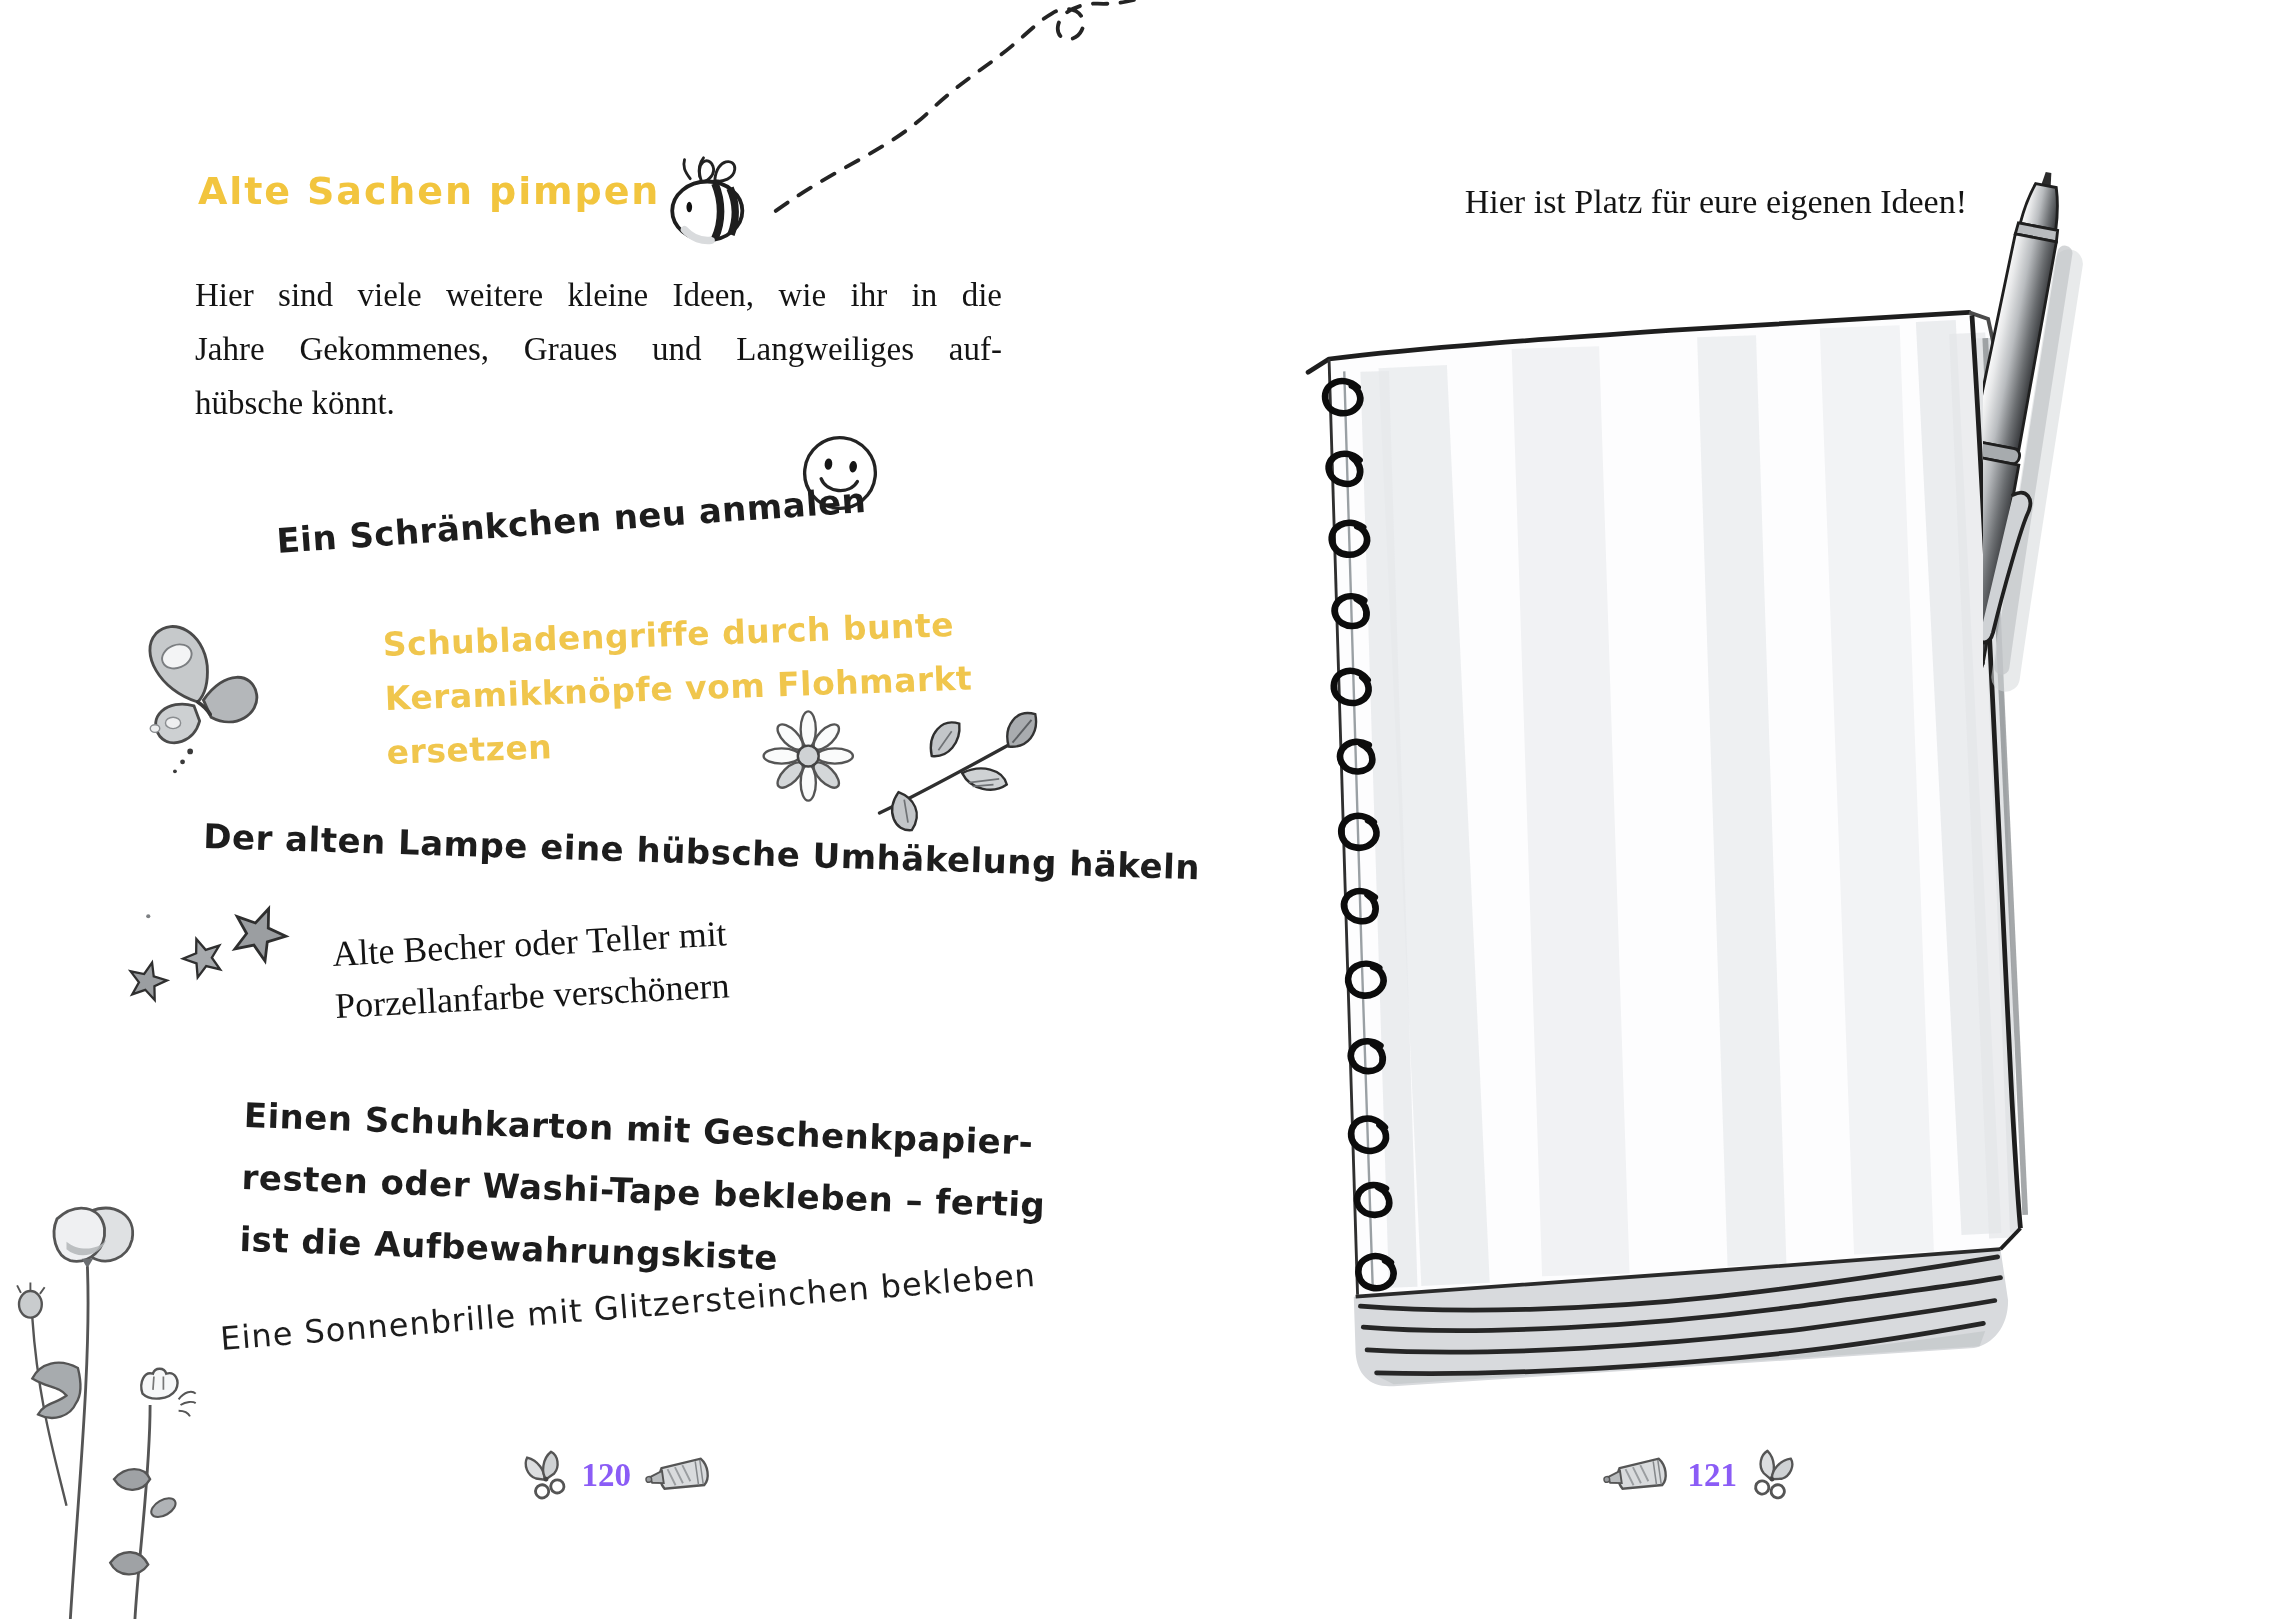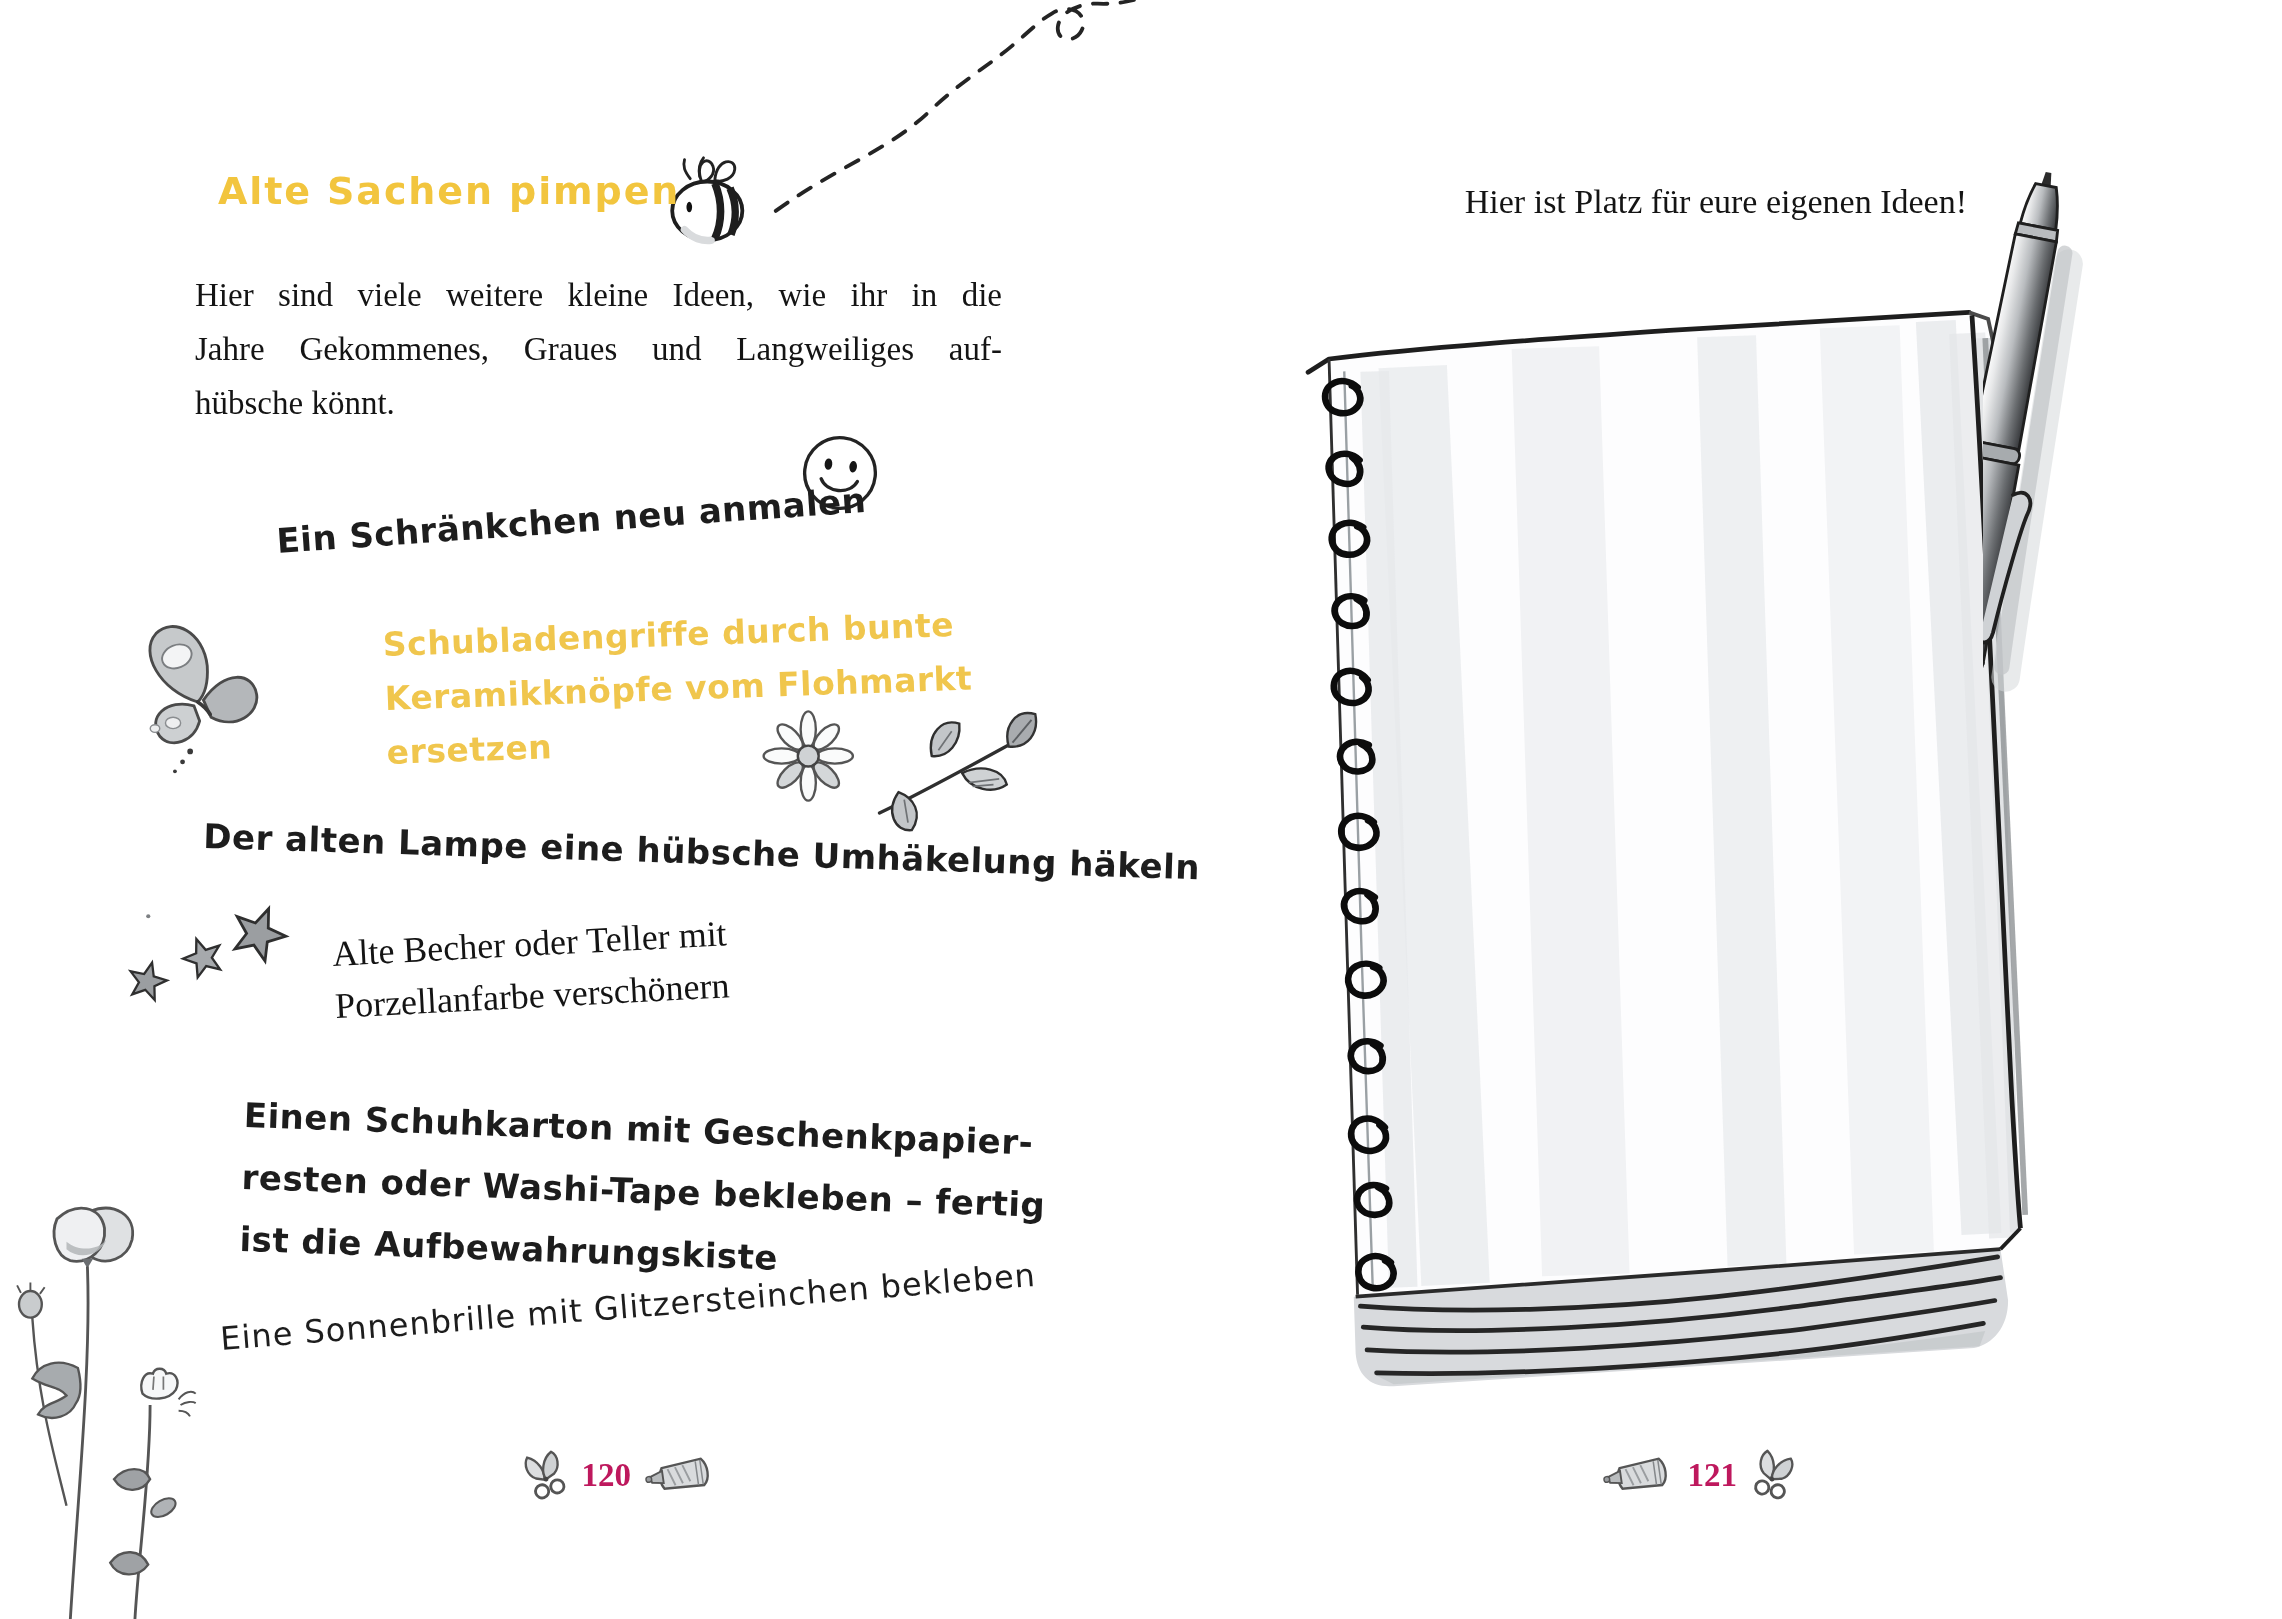--- a/index.html
+++ b/index.html
@@ -1,29 +1,29 @@
 <!DOCTYPE html>
 <html style="font-size:15px"><head>
 <meta charset="utf-8">
 <style>
   html,body{margin:0;padding:0;background:#ffffff;}
   #spread{position:relative;width:2283px;height:1620px;background:#ffffff;overflow:hidden;
           font-family:"Liberation Sans",sans-serif;}
   .abs{position:absolute;}
   .hand{font-family:"DejaVu Sans",sans-serif;color:#1d1d1d;}
   .serif{font-family:"Liberation Serif",serif;color:#141414;}
-  .heading{font-size:38px;font-weight:700;letter-spacing:1.9px;color:#F2C53E;margin-left:20px;}
+  .heading{font-size:38px;font-weight:700;letter-spacing:1.9px;color:#F2C53E;}
   .intro{width:807px;font-size:33px;line-height:54px;}
   .intro .jline{text-align:justify;text-align-last:justify;}
   .idea-med{font-size:34px;font-weight:700;letter-spacing:0.5px;}
   .idea-yellow{font-size:33px;font-weight:700;line-height:54px;letter-spacing:0.5px;color:#F0C64D;}
   .idea-serif{font-size:36px;line-height:52px;}
   .idea-bold{font-size:34px;font-weight:700;line-height:62px;letter-spacing:0.5px;}
   .idea-thin{font-size:32px;font-weight:400;letter-spacing:1px;}
-  .pagenum{font-family:"Liberation Serif",serif;font-weight:700;font-size:33px;color:#be185d;}
+  .pagenum{font-family:"Liberation Serif",serif;font-weight:700;font-size:33px;color:#8b5cf6;}
   .footer{display:flex;align-items:center;gap:11.4px;}
   .rheader{width:666px;text-align:right;font-size:34px;}
   svg{display:block;}
 </style>
 </head>
 <body>
 
 <div id="spread">
 
   <svg class="abs" style="left:609px;top:0;" width="533" height="247" viewBox="0 0 560 260">

